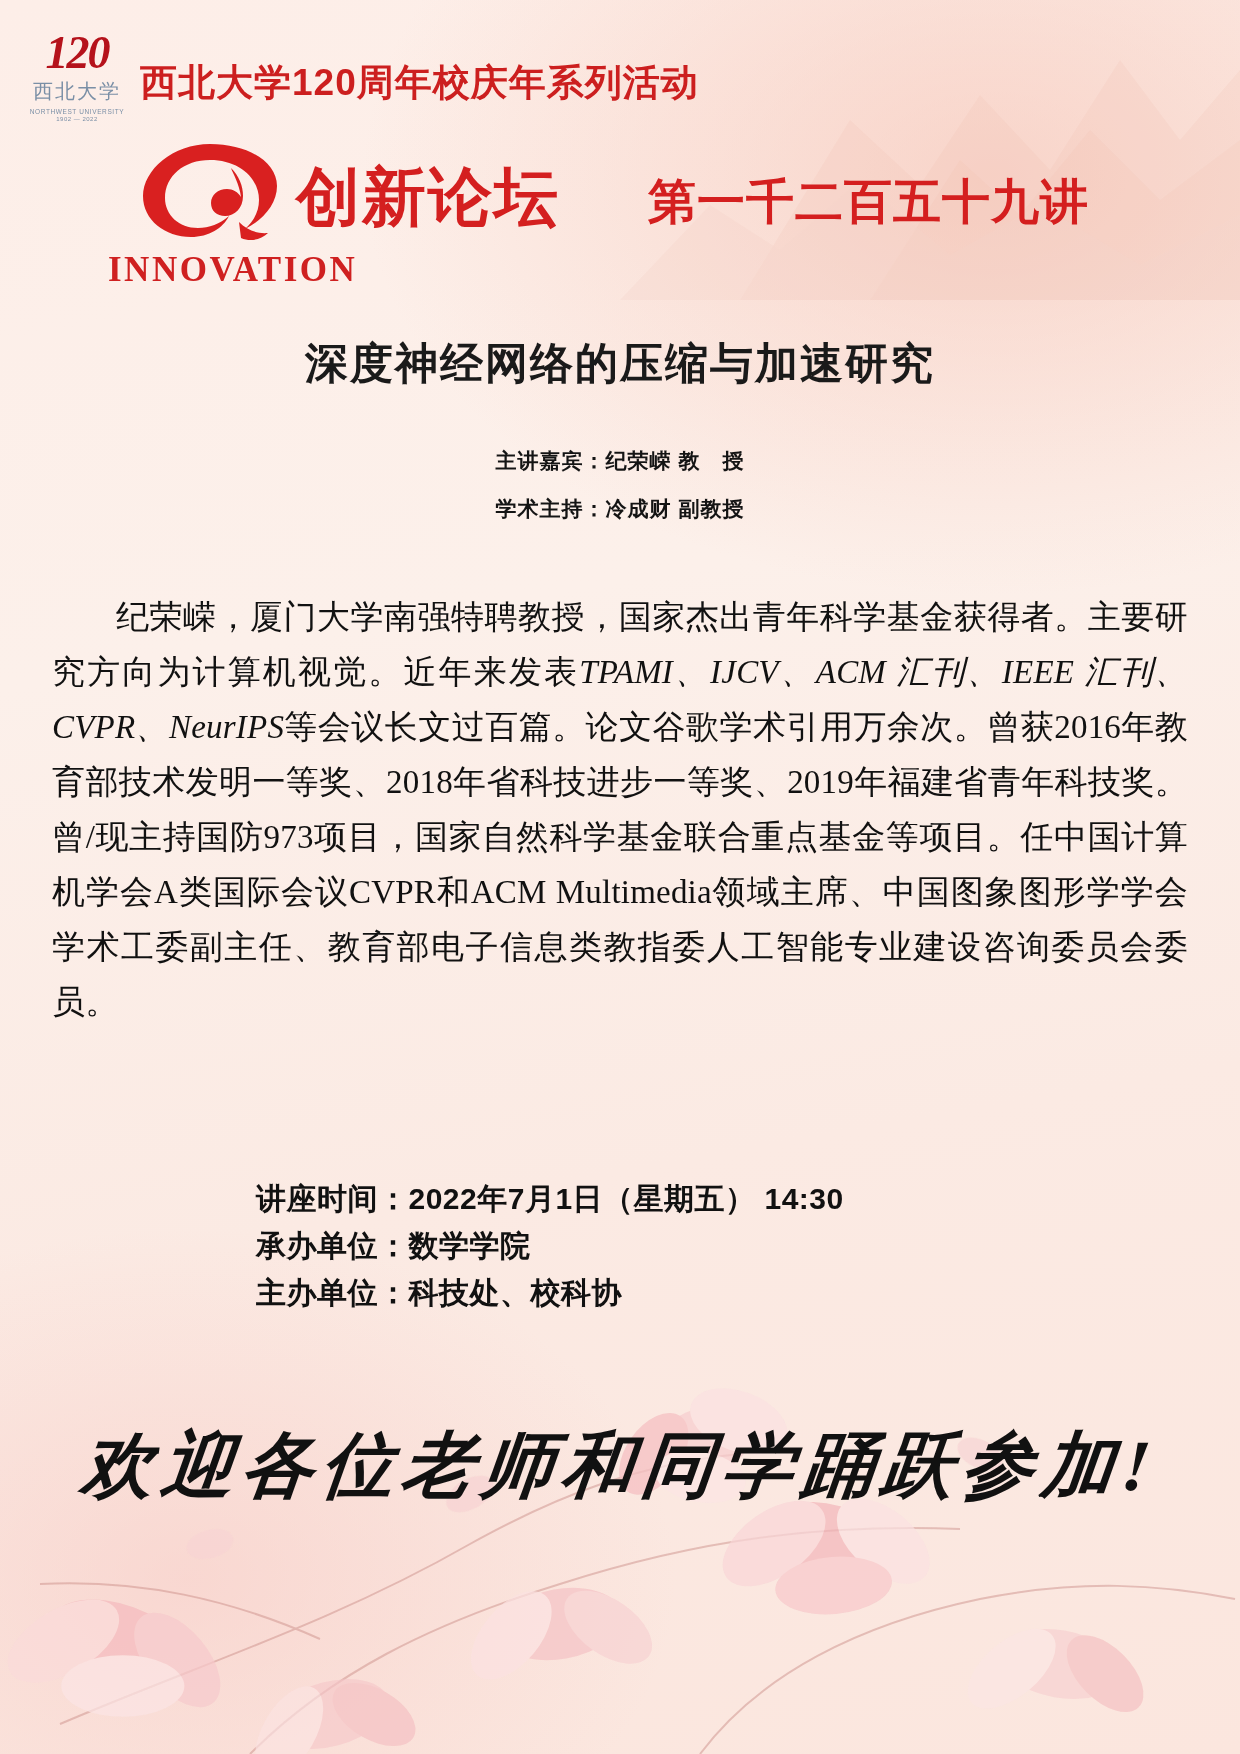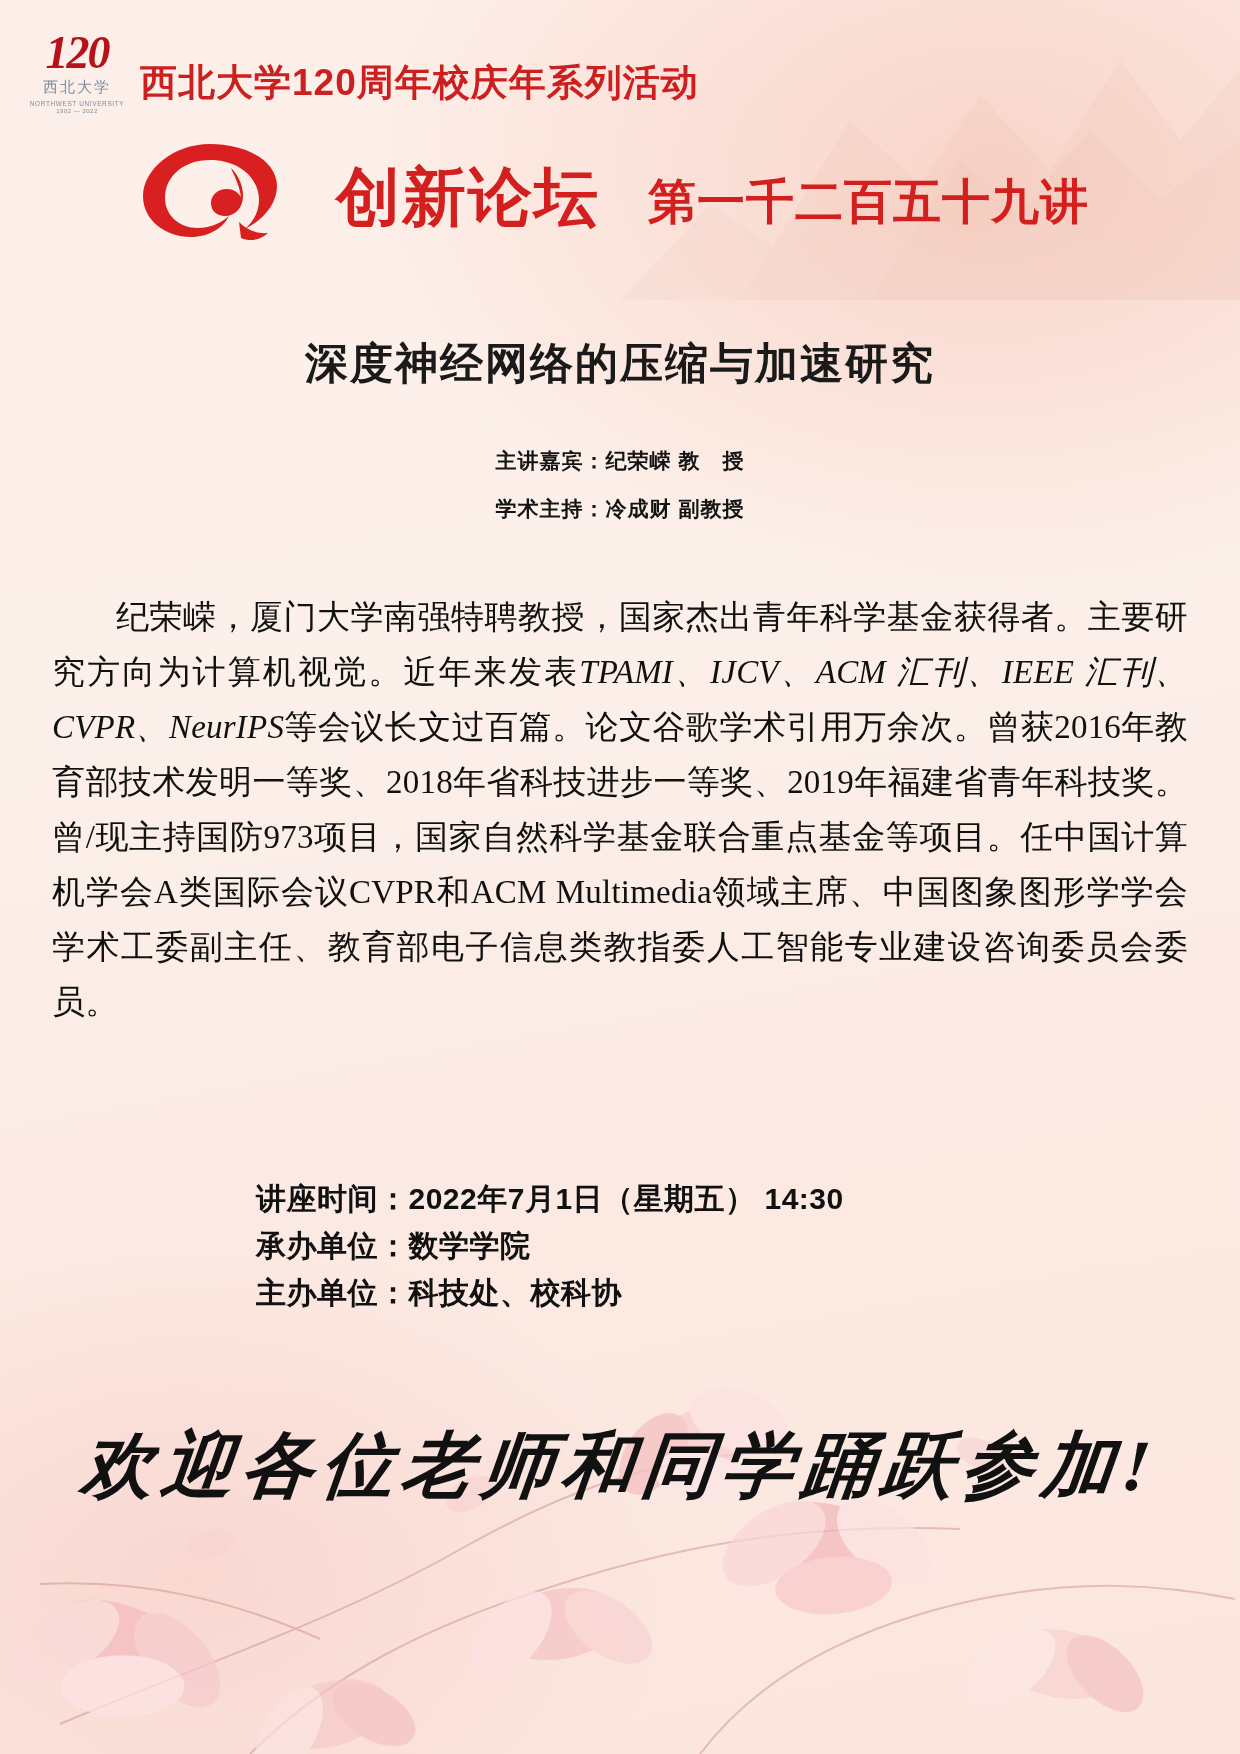--- a/index.html
+++ b/index.html
@@ -62,21 +62,21 @@
     font-family: "Liberation Serif", serif;
     font-size: 46px;
     color: #b5121b;
     font-style: italic;
     font-weight: bold;
     line-height: 46px;
     letter-spacing: -2px;
   }
   .nwu-cn {
     font-family: "Liberation Serif", serif;
-    font-size: 15px;
+    font-size: 20px;
     color: #7a8fa6;
     letter-spacing: 2px;
     margin-top: 2px;
   }
   .nwu-en {
     font-family: "Liberation Sans", sans-serif;
     font-size: 6.5px;
     color: #7a8fa6;
     letter-spacing: 0.6px;
     margin-top: 3px;
@@ -120,21 +120,20 @@
   }
   .innov-cn {
     position: absolute;
     left: 296px; top: 24px;
     font-family: "Liberation Sans", sans-serif;
     font-weight: bold;
     font-size: 64px;
     color: #d41f1f;
     letter-spacing: 2px;
     white-space: nowrap;
-    margin-left: 40px;
   }
   .innov-session {
     position: absolute;
     left: 648px; top: 40px;
     font-family: "Liberation Sans", sans-serif;
     font-weight: bold;
     font-size: 48px;
     color: #d41f1f;
     letter-spacing: 1px;
     white-space: nowrap;
@@ -295,20 +294,21 @@
       </div>
       <div class="anniv-title">西北大学120周年校庆年系列活动</div>
     </div>
 
     <div class="innov-wrap">
       <svg class="innov-mark" viewBox="0 0 150 105">
         <path d="M75,6 C38,6 8,32 8,58 C8,82 30,99 56,99 C74,99 88,90 94,78 C85,86 74,90 63,90 C44,90 30,77 30,60 C30,38 49,22 75,22 C104,22 124,40 124,62 C124,74 118,84 110,91 C128,82 142,66 142,48 C142,24 113,6 75,6 Z" fill="#d92020"></path>
         <path d="M96,30 C104,38 108,48 108,58 C108,70 100,78 90,78 C82,78 76,73 76,65 C76,57 83,51 92,51 C98,51 103,54 106,59 C104,45 98,36 96,30 Z" fill="#d92020"></path>
         <path d="M104,84 C112,92 122,96 133,95 C126,102 115,104 106,100 Z" fill="#d92020"></path>
       </svg>
+      <div class="innov-en">INNOVATION</div>
       <div class="innov-cn">创新论坛</div>
       <div class="innov-session">第一千二百五十九讲</div>
     </div>
 
     <div class="talk-title">深度神经网络的压缩与加速研究</div>
 
     <div class="speakers">
       <div class="speaker-line">主讲嘉宾：纪荣嵘 教　授</div>
       <div class="speaker-line">学术主持：冷成财 副教授</div>
     </div>

